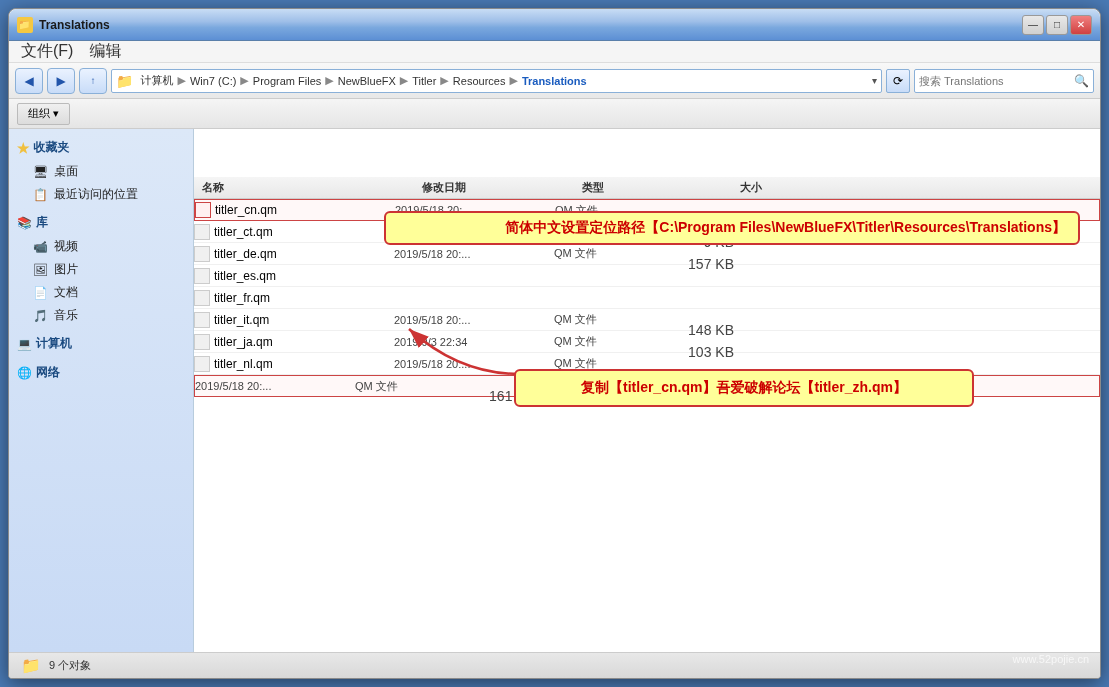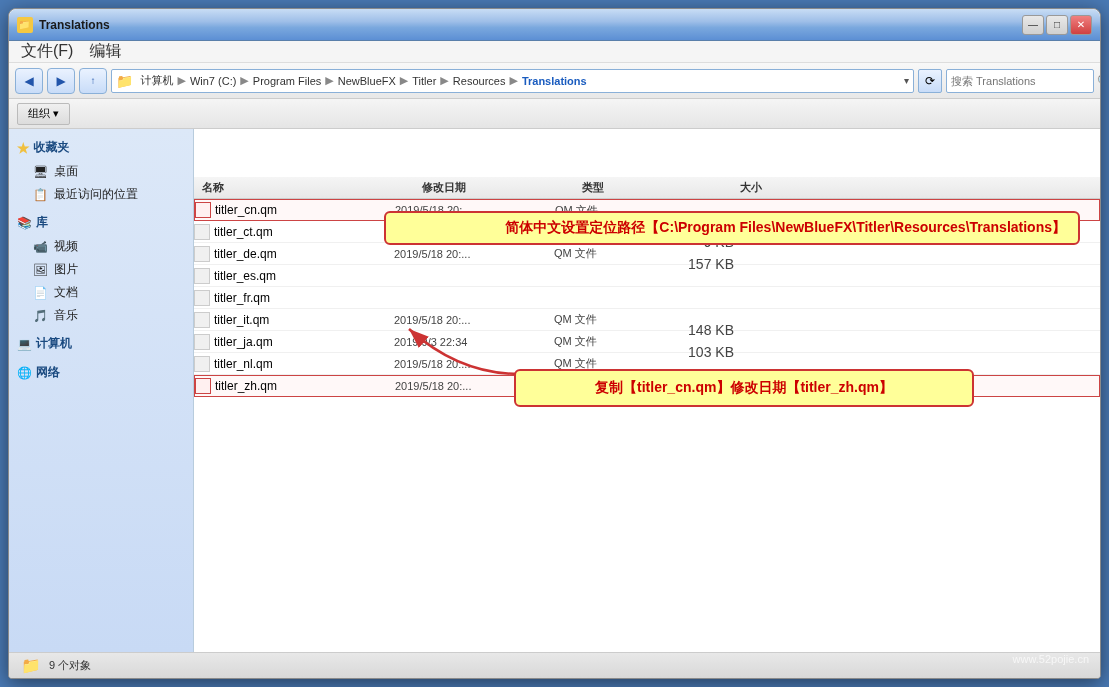--- a/index.html
+++ b/index.html
@@ -159,21 +159,21 @@
       border: 1px solid #8ab0d8;
       border-radius: 2px;
       display: flex;
       align-items: center;
       justify-content: center;
       cursor: pointer;
       font-size: 12px;
     }
     .search-box {
       height: 24px;
-      width: 148px;
+      width: 180px;
       border: 1px solid #8ab0d8;
       border-radius: 2px;
       background: white;
       display: flex;
       align-items: center;
       padding: 0 4px;
       gap: 4px;
     }
     .search-input {
       border: none;
@@ -559,32 +559,28 @@
           <div class="file-row">
             <div class="file-name-cell">
               <div class="file-icon-sm" style=""></div>
               <span>titler_nl.qm</span>
             </div>
             <div class="file-date-cell">2019/5/18 20:...</div>
             <div class="file-type-cell">QM 文件</div>
             <div class="file-size-cell">12 KB</div>
           </div>
           <div class="file-row highlighted">
-            <div class="file-name-cell">
-              <div class="file-icon-sm" style="border-color: rgb(204, 68, 68); background: rgb(255, 240, 240);"></div>
-              <span>titler_zh.qm</span>
-            </div>
             <div class="file-date-cell">2019/5/18 20:...</div>
             <div class="file-type-cell">QM 文件</div>
             <div class="file-size-cell">161 KB</div>
           </div>
         </div>
 
       <div class="annotation-box2">
-        <span>复制【titler_cn.qm】修改日期【titler_zh.qm】</span>
+        <span>复制【titler_cn.qm】吾爱破解论坛【titler_zh.qm】</span>
       </div>
 
       <svg class="arrow" style="position:absolute; top:185px; left:205px; z-index:9;" width="140" height="80">
         <defs>
           <marker id="arrowhead" markerWidth="8" markerHeight="6" refX="8" refY="3" orient="auto">
             <polygon points="0 0, 8 3, 0 6" fill="#cc3333"></polygon>
           </marker>
         </defs>
         <path d="M 120,60 Q 60,60 10,15" stroke="#cc3333" stroke-width="2.5" fill="none" marker-end="url(#arrowhead)"></path>
       </svg>

